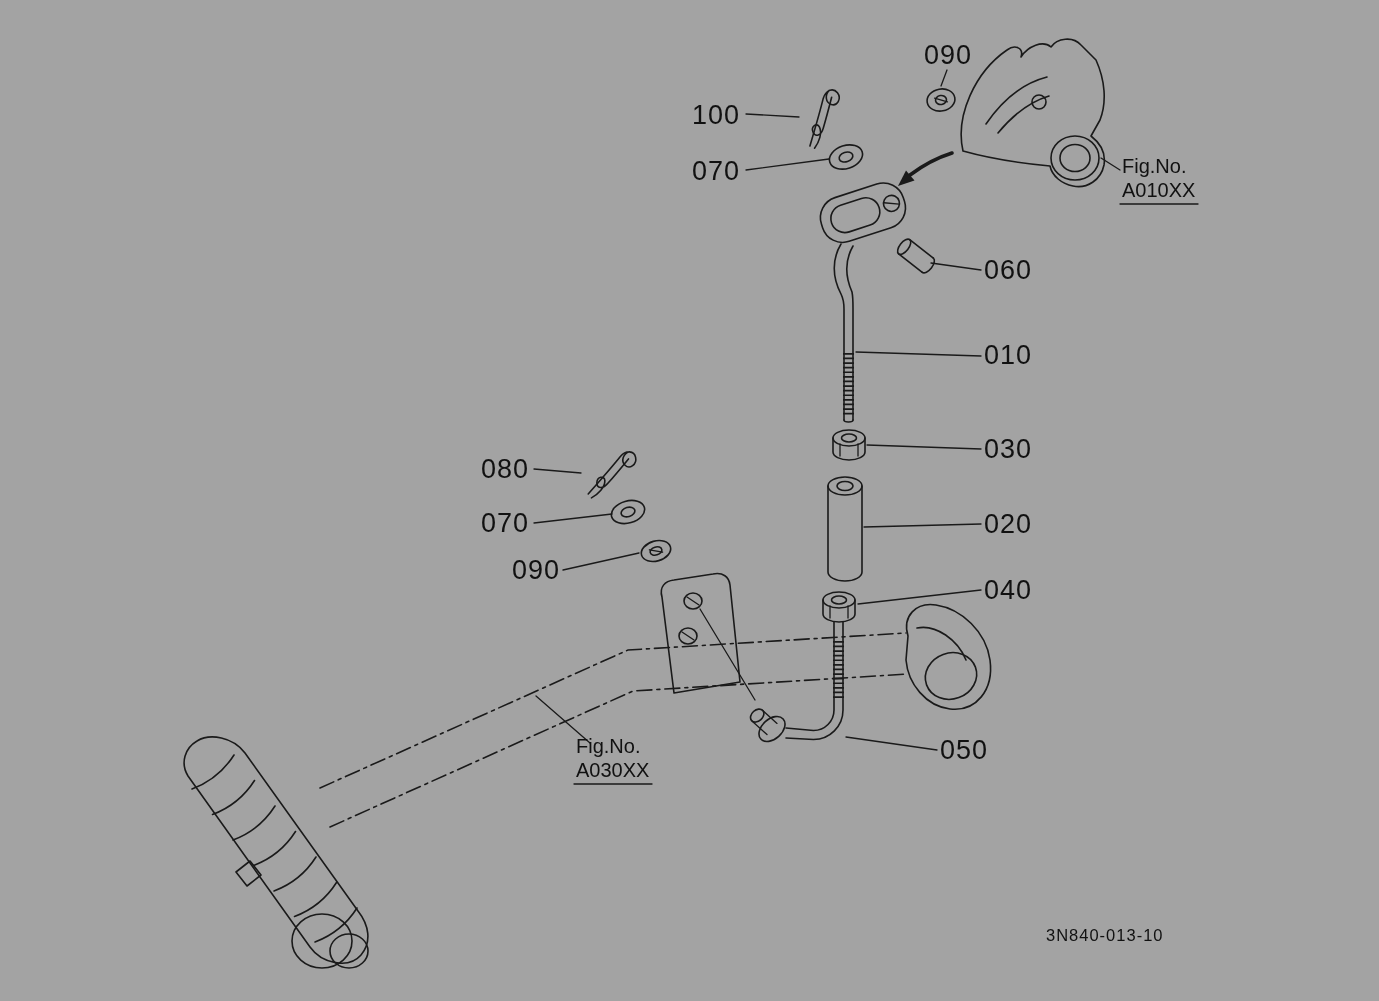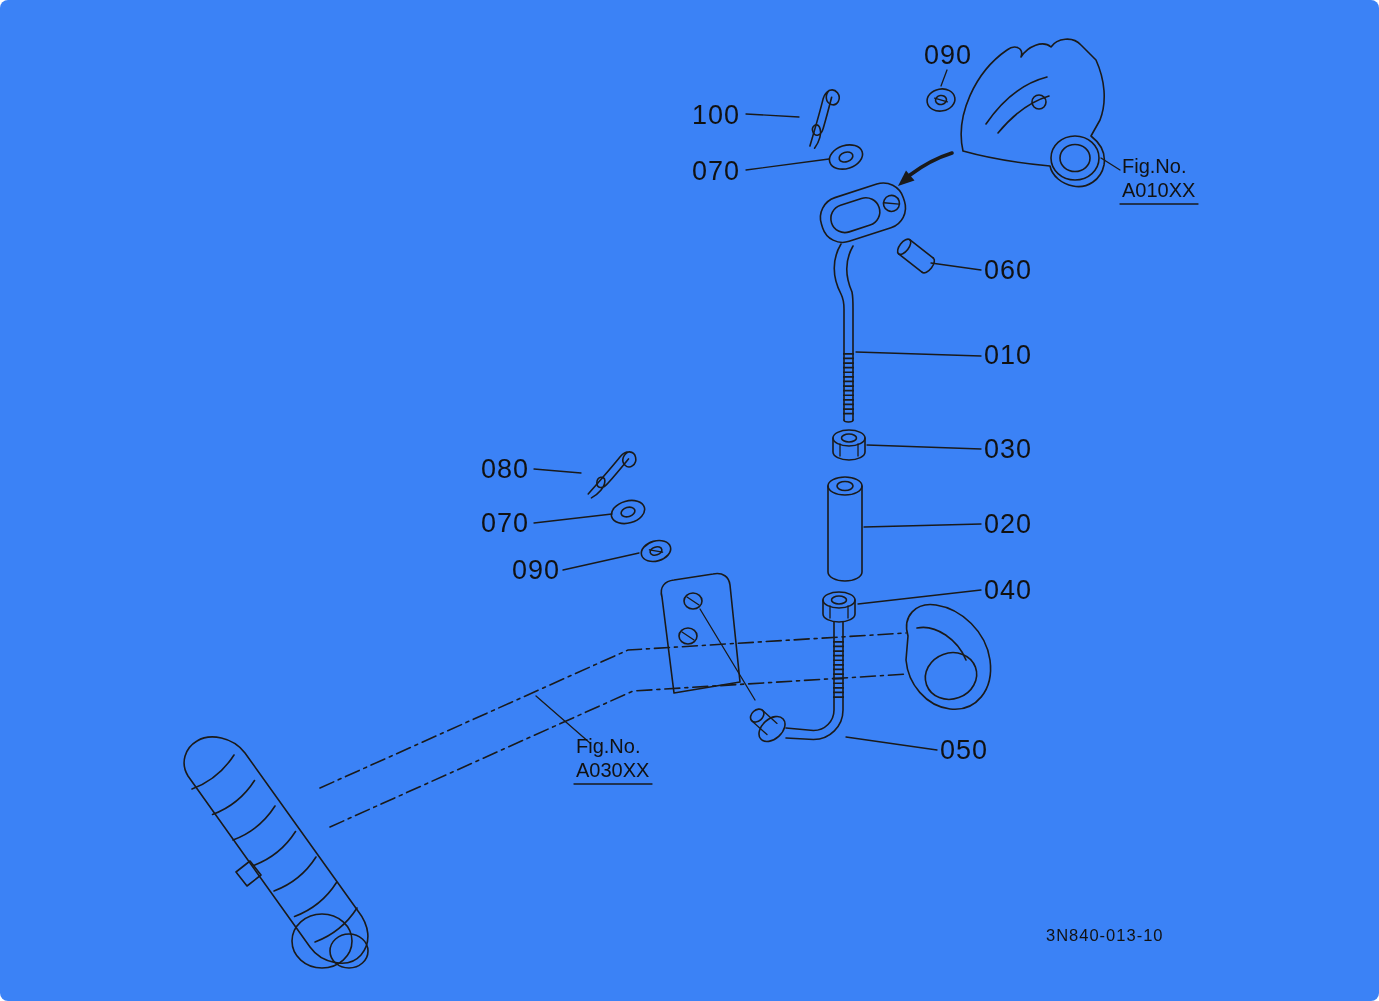--- a/index.html
+++ b/index.html
@@ -1,16 +1,16 @@
 <!DOCTYPE html>
 <html><head>
 <meta charset="utf-8">
 <style>
   html,body{margin:0;padding:0;background:#ffffff;}
-  .stage{position:relative;width:1379px;height:1001px;background:#3b82f6;overflow:hidden;border-radius:8px;}
+  .stage{position:relative;width:1379px;height:1001px;background:#a3a3a3;overflow:hidden;}
   svg{display:block;width:1379px;height:1001px;}
   .ln{fill:none;stroke:#1a1a1a;stroke-width:1.6;stroke-linecap:round;stroke-linejoin:round;}
   .thin{fill:none;stroke:#1a1a1a;stroke-width:1.3;stroke-linecap:round;}
   .phantom{fill:none;stroke:#1a1a1a;stroke-width:1.6;stroke-dasharray:15 5 3 5;stroke-linecap:round;}
   .thread{stroke:#1a1a1a;stroke-width:11;stroke-dasharray:1.7 2.9;}
   .solid{fill:#1a1a1a;stroke:none;}
   text{font-family:"Liberation Sans","DejaVu Sans",sans-serif;fill:#111111;}
   .callout{font-size:27px;letter-spacing:1px;}
   .figref{font-size:20px;}
   .dwg{font-size:16.5px;letter-spacing:1px;}

